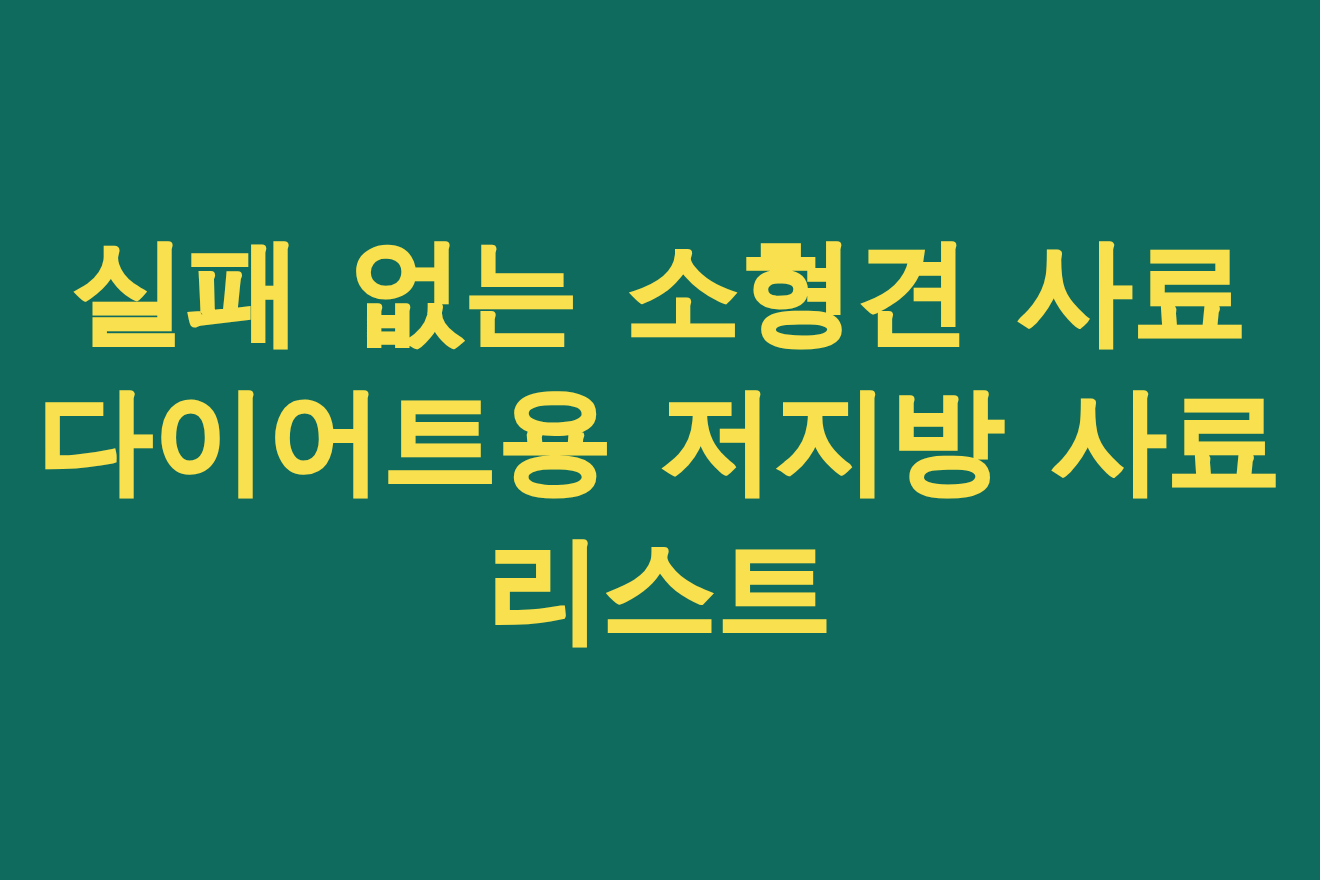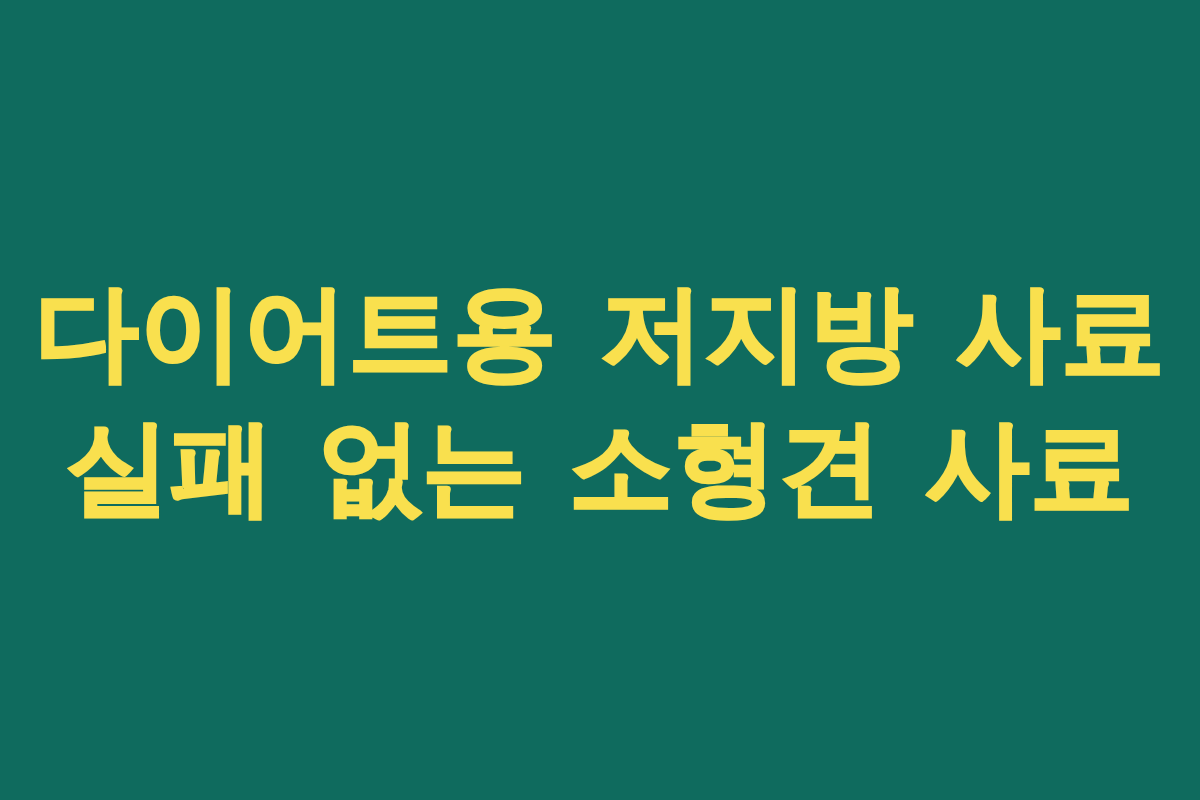--- a/index.html
+++ b/index.html
@@ -47,16 +47,17 @@
 
   #headline .line {
     display: block;
   }
 </style>
 </head>
 <body>
 
 <div id="banner" style="background: rgb(15, 107, 94);">
   <h1 id="headline" style="color: rgb(249, 224, 78); -webkit-text-stroke: 2.5px rgb(249, 224, 78); text-align: center;">
+    <span class="line">실패 없는 소형견 사료</span>
     <span class="line">다이어트용 저지방 사료</span>
-    <span class="line">실패 없는 소형견 사료</span>
+    <span class="line">리스트</span>
   </h1>
 </div>
 
 </body></html>

